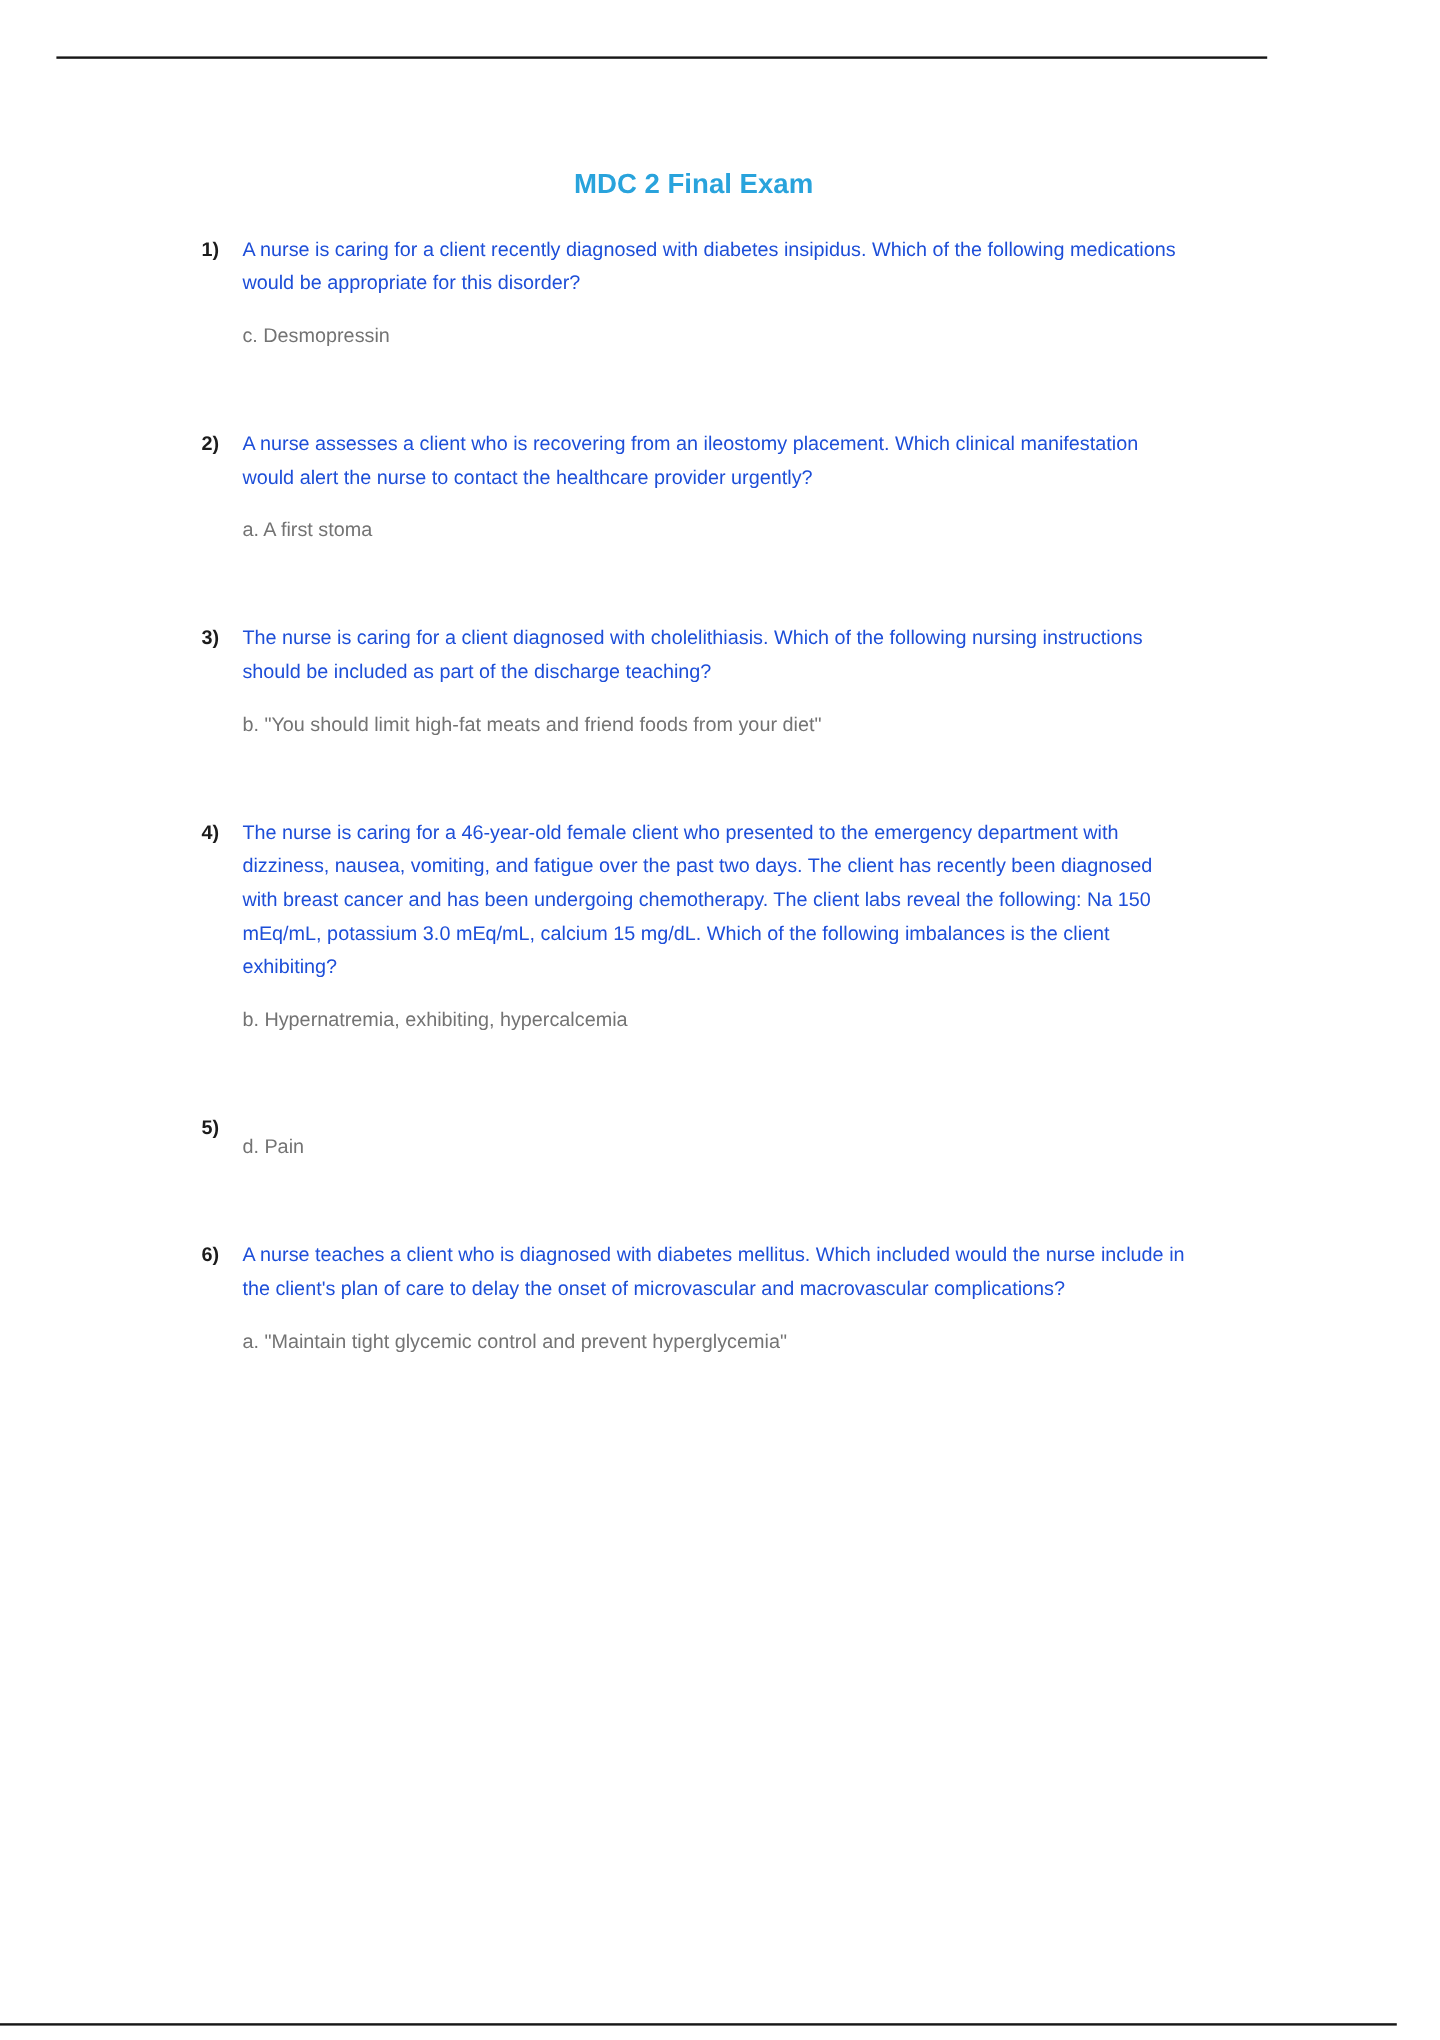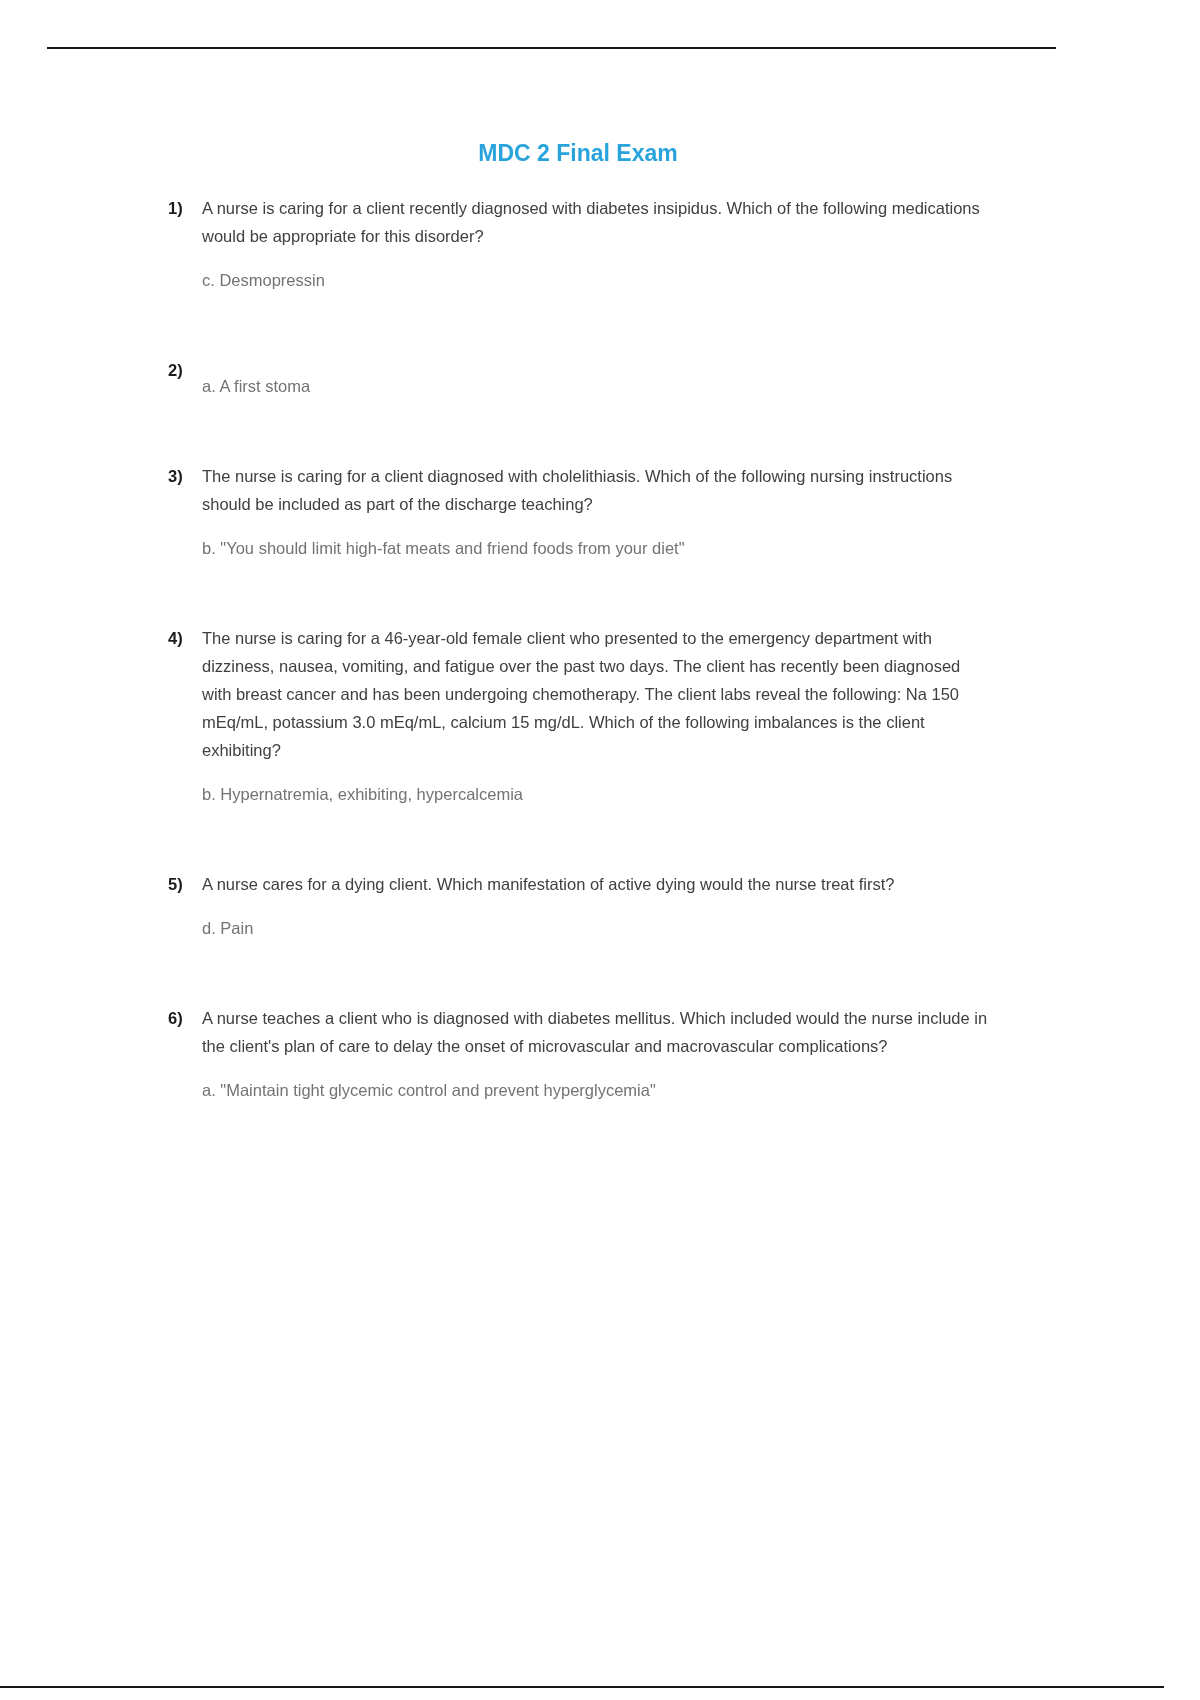--- a/index.html
+++ b/index.html
@@ -54,21 +54,21 @@
   .qnum {
     font-weight: bold;
     width: 26px;
     flex: 0 0 26px;
     margin-right: 8px;
   }
   .qbody {
     width: 786px;
   }
   .qtext {
-    color: #404040;
+    color: #1d4ed8;
   }
   .answer {
     color: #737373;
     margin-top: 16px;
   }
 </style>
 </head>
 <body>
 
 <div class="page">
@@ -85,20 +85,21 @@
         <div class="qnum">1)</div>
         <div class="qbody">
           <div class="qtext">A nurse is caring for a client recently diagnosed with diabetes insipidus. Which of the following medications would be appropriate for this disorder?</div>
           <div class="answer">c. Desmopressin</div>
         </div>
       </div>
 
       <div class="question">
         <div class="qnum">2)</div>
         <div class="qbody">
+          <div class="qtext">A nurse assesses a client who is recovering from an ileostomy placement. Which clinical manifestation would alert the nurse to contact the healthcare provider urgently?</div>
           <div class="answer">a. A first stoma</div>
         </div>
       </div>
 
       <div class="question">
         <div class="qnum">3)</div>
         <div class="qbody">
           <div class="qtext">The nurse is caring for a client diagnosed with cholelithiasis. Which of the following nursing instructions should be included as part of the discharge teaching?</div>
           <div class="answer">b. "You should limit high-fat meats and friend foods from your diet"</div>
         </div>
@@ -108,21 +109,20 @@
         <div class="qnum">4)</div>
         <div class="qbody">
           <div class="qtext">The nurse is caring for a 46-year-old female client who presented to the emergency department with dizziness, nausea, vomiting, and fatigue over the past two days. The client has recently been diagnosed with breast cancer and has been undergoing chemotherapy. The client labs reveal the following: Na 150 mEq/mL, potassium 3.0 mEq/mL, calcium 15 mg/dL. Which of the following imbalances is the client exhibiting?</div>
           <div class="answer">b. Hypernatremia, exhibiting, hypercalcemia</div>
         </div>
       </div>
 
       <div class="question">
         <div class="qnum">5)</div>
         <div class="qbody">
-          <div class="qtext">A nurse cares for a dying client. Which manifestation of active dying would the nurse treat first?</div>
           <div class="answer">d. Pain</div>
         </div>
       </div>
 
       <div class="question">
         <div class="qnum">6)</div>
         <div class="qbody">
           <div class="qtext">A nurse teaches a client who is diagnosed with diabetes mellitus. Which included would the nurse include in the client's plan of care to delay the onset of microvascular and macrovascular complications?</div>
           <div class="answer">a. "Maintain tight glycemic control and prevent hyperglycemia"</div>
         </div>

